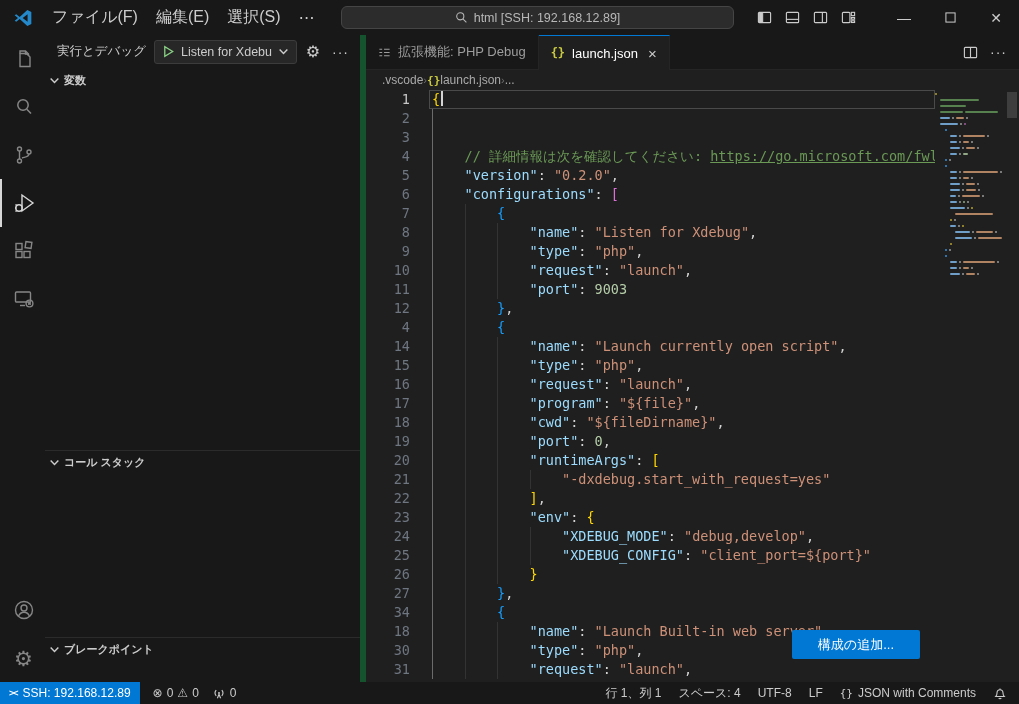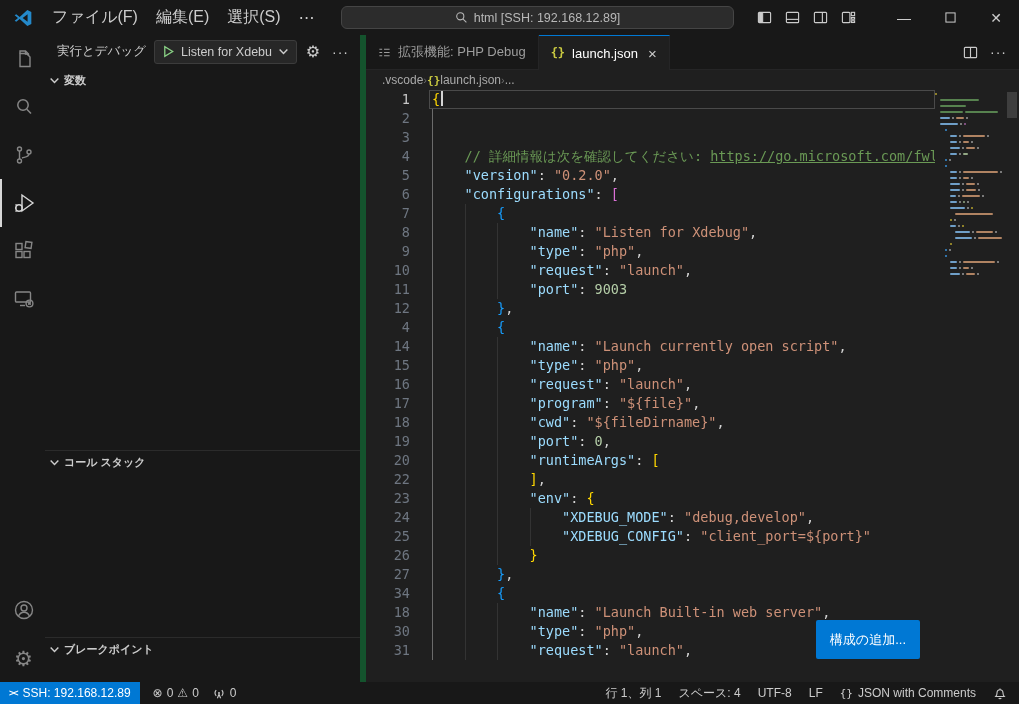--- a/index.html
+++ b/index.html
@@ -75,21 +75,21 @@
   .c-com{color:#6a9955} .c-lnk{color:#6a9955; text-decoration:underline}
   .c-b1{color:#ffd700} .c-b2{color:#da70d6} .c-b3{color:#179fff}
 
   
   .minimap { position:absolute; top:0; bottom:0; right:14px; width:70px; background:#1f1f1f; overflow:hidden; padding-top:3px; }
   .mm-line { height:2px; margin-bottom:4px; display:flex; gap:2px; }
   .mm-line span { height:2px; border-radius:1px; flex:none; }
   .scrollbar { position:absolute; top:0; bottom:0; right:0; width:14px; }
   .scroll-thumb { position:absolute; top:2px; left:2px; right:2px; height:26px; background:rgba(121,121,121,0.35); }
 
-  .overlay-button { position:absolute; right:99px; bottom:23px; height:39px; padding:0 14px;
+  .overlay-button { position:absolute; right:99px; bottom:23px; height:29px; padding:0 26px;
     background:#0078d4; color:#ffffff; font-size:13px; border:none; border-radius:2px;
     font-family:"Liberation Sans","DejaVu Sans",sans-serif; cursor:pointer; }
 
   
   .statusbar { height:22px; background:#181818; display:flex; align-items:center; font-size:12px; color:#cccccc; }
   .sb-remote { height:22px; background:#0078d4; color:#ffffff; display:flex; align-items:center; gap:5px; padding:0 9px; }
   .remote-glyph { font-size:9px; font-weight:bold; letter-spacing:-1px; }
   .sb-left-item { display:flex; align-items:center; gap:4px; margin-left:13px; }
   .sb-spacer { flex:1; }
   .sb-right { display:flex; align-items:center; gap:17px; padding-right:12px; }
@@ -324,20 +324,21 @@
           <div class="cl"><span class="ln">11</span><span class="lc"><span class="ind ind-a">    </span><span class="ind">    </span><span class="ind">    </span><span class="c-key">"port"</span><span class="c-pun">: </span><span class="c-num">9003</span></span></div>
           <div class="cl"><span class="ln">12</span><span class="lc"><span class="ind ind-a">    </span><span class="ind">    </span><span class="c-b3">}</span><span class="c-pun">,</span></span></div>
           <div class="cl"><span class="ln">4</span><span class="lc"><span class="ind ind-a">    </span><span class="ind">    </span><span class="c-b3">{</span></span></div>
           <div class="cl"><span class="ln">14</span><span class="lc"><span class="ind ind-a">    </span><span class="ind">    </span><span class="ind">    </span><span class="c-key">"name"</span><span class="c-pun">: </span><span class="c-str">"Launch currently open script"</span><span class="c-pun">,</span></span></div>
           <div class="cl"><span class="ln">15</span><span class="lc"><span class="ind ind-a">    </span><span class="ind">    </span><span class="ind">    </span><span class="c-key">"type"</span><span class="c-pun">: </span><span class="c-str">"php"</span><span class="c-pun">,</span></span></div>
           <div class="cl"><span class="ln">16</span><span class="lc"><span class="ind ind-a">    </span><span class="ind">    </span><span class="ind">    </span><span class="c-key">"request"</span><span class="c-pun">: </span><span class="c-str">"launch"</span><span class="c-pun">,</span></span></div>
           <div class="cl"><span class="ln">17</span><span class="lc"><span class="ind ind-a">    </span><span class="ind">    </span><span class="ind">    </span><span class="c-key">"program"</span><span class="c-pun">: </span><span class="c-str">"${file}"</span><span class="c-pun">,</span></span></div>
           <div class="cl"><span class="ln">18</span><span class="lc"><span class="ind ind-a">    </span><span class="ind">    </span><span class="ind">    </span><span class="c-key">"cwd"</span><span class="c-pun">: </span><span class="c-str">"${fileDirname}"</span><span class="c-pun">,</span></span></div>
           <div class="cl"><span class="ln">19</span><span class="lc"><span class="ind ind-a">    </span><span class="ind">    </span><span class="ind">    </span><span class="c-key">"port"</span><span class="c-pun">: </span><span class="c-num">0</span><span class="c-pun">,</span></span></div>
           <div class="cl"><span class="ln">20</span><span class="lc"><span class="ind ind-a">    </span><span class="ind">    </span><span class="ind">    </span><span class="c-key">"runtimeArgs"</span><span class="c-pun">: </span><span class="c-b1">[</span></span></div>
+          <div class="cl"><span class="ln">21</span><span class="lc"><span class="ind ind-a">    </span><span class="ind">    </span><span class="ind">    </span><span class="ind">    </span><span class="c-str">"-dxdebug.start_with_request=yes"</span></span></div>
           <div class="cl"><span class="ln">22</span><span class="lc"><span class="ind ind-a">    </span><span class="ind">    </span><span class="ind">    </span><span class="c-b1">]</span><span class="c-pun">,</span></span></div>
           <div class="cl"><span class="ln">23</span><span class="lc"><span class="ind ind-a">    </span><span class="ind">    </span><span class="ind">    </span><span class="c-key">"env"</span><span class="c-pun">: </span><span class="c-b1">{</span></span></div>
           <div class="cl"><span class="ln">24</span><span class="lc"><span class="ind ind-a">    </span><span class="ind">    </span><span class="ind">    </span><span class="ind">    </span><span class="c-key">"XDEBUG_MODE"</span><span class="c-pun">: </span><span class="c-str">"debug,develop"</span><span class="c-pun">,</span></span></div>
           <div class="cl"><span class="ln">25</span><span class="lc"><span class="ind ind-a">    </span><span class="ind">    </span><span class="ind">    </span><span class="ind">    </span><span class="c-key">"XDEBUG_CONFIG"</span><span class="c-pun">: </span><span class="c-str">"client_port=${port}"</span></span></div>
           <div class="cl"><span class="ln">26</span><span class="lc"><span class="ind ind-a">    </span><span class="ind">    </span><span class="ind">    </span><span class="c-b1">}</span></span></div>
           <div class="cl"><span class="ln">27</span><span class="lc"><span class="ind ind-a">    </span><span class="ind">    </span><span class="c-b3">}</span><span class="c-pun">,</span></span></div>
           <div class="cl"><span class="ln">34</span><span class="lc"><span class="ind ind-a">    </span><span class="ind">    </span><span class="c-b3">{</span></span></div>
           <div class="cl"><span class="ln">18</span><span class="lc"><span class="ind ind-a">    </span><span class="ind">    </span><span class="ind">    </span><span class="c-key">"name"</span><span class="c-pun">: </span><span class="c-str">"Launch Built-in web server"</span><span class="c-pun">,</span></span></div>
           <div class="cl"><span class="ln">30</span><span class="lc"><span class="ind ind-a">    </span><span class="ind">    </span><span class="ind">    </span><span class="c-key">"type"</span><span class="c-pun">: </span><span class="c-str">"php"</span><span class="c-pun">,</span></span></div>
           <div class="cl"><span class="ln">31</span><span class="lc"><span class="ind ind-a">    </span><span class="ind">    </span><span class="ind">    </span><span class="c-key">"request"</span><span class="c-pun">: </span><span class="c-str">"launch"</span><span class="c-pun">,</span></span></div>

